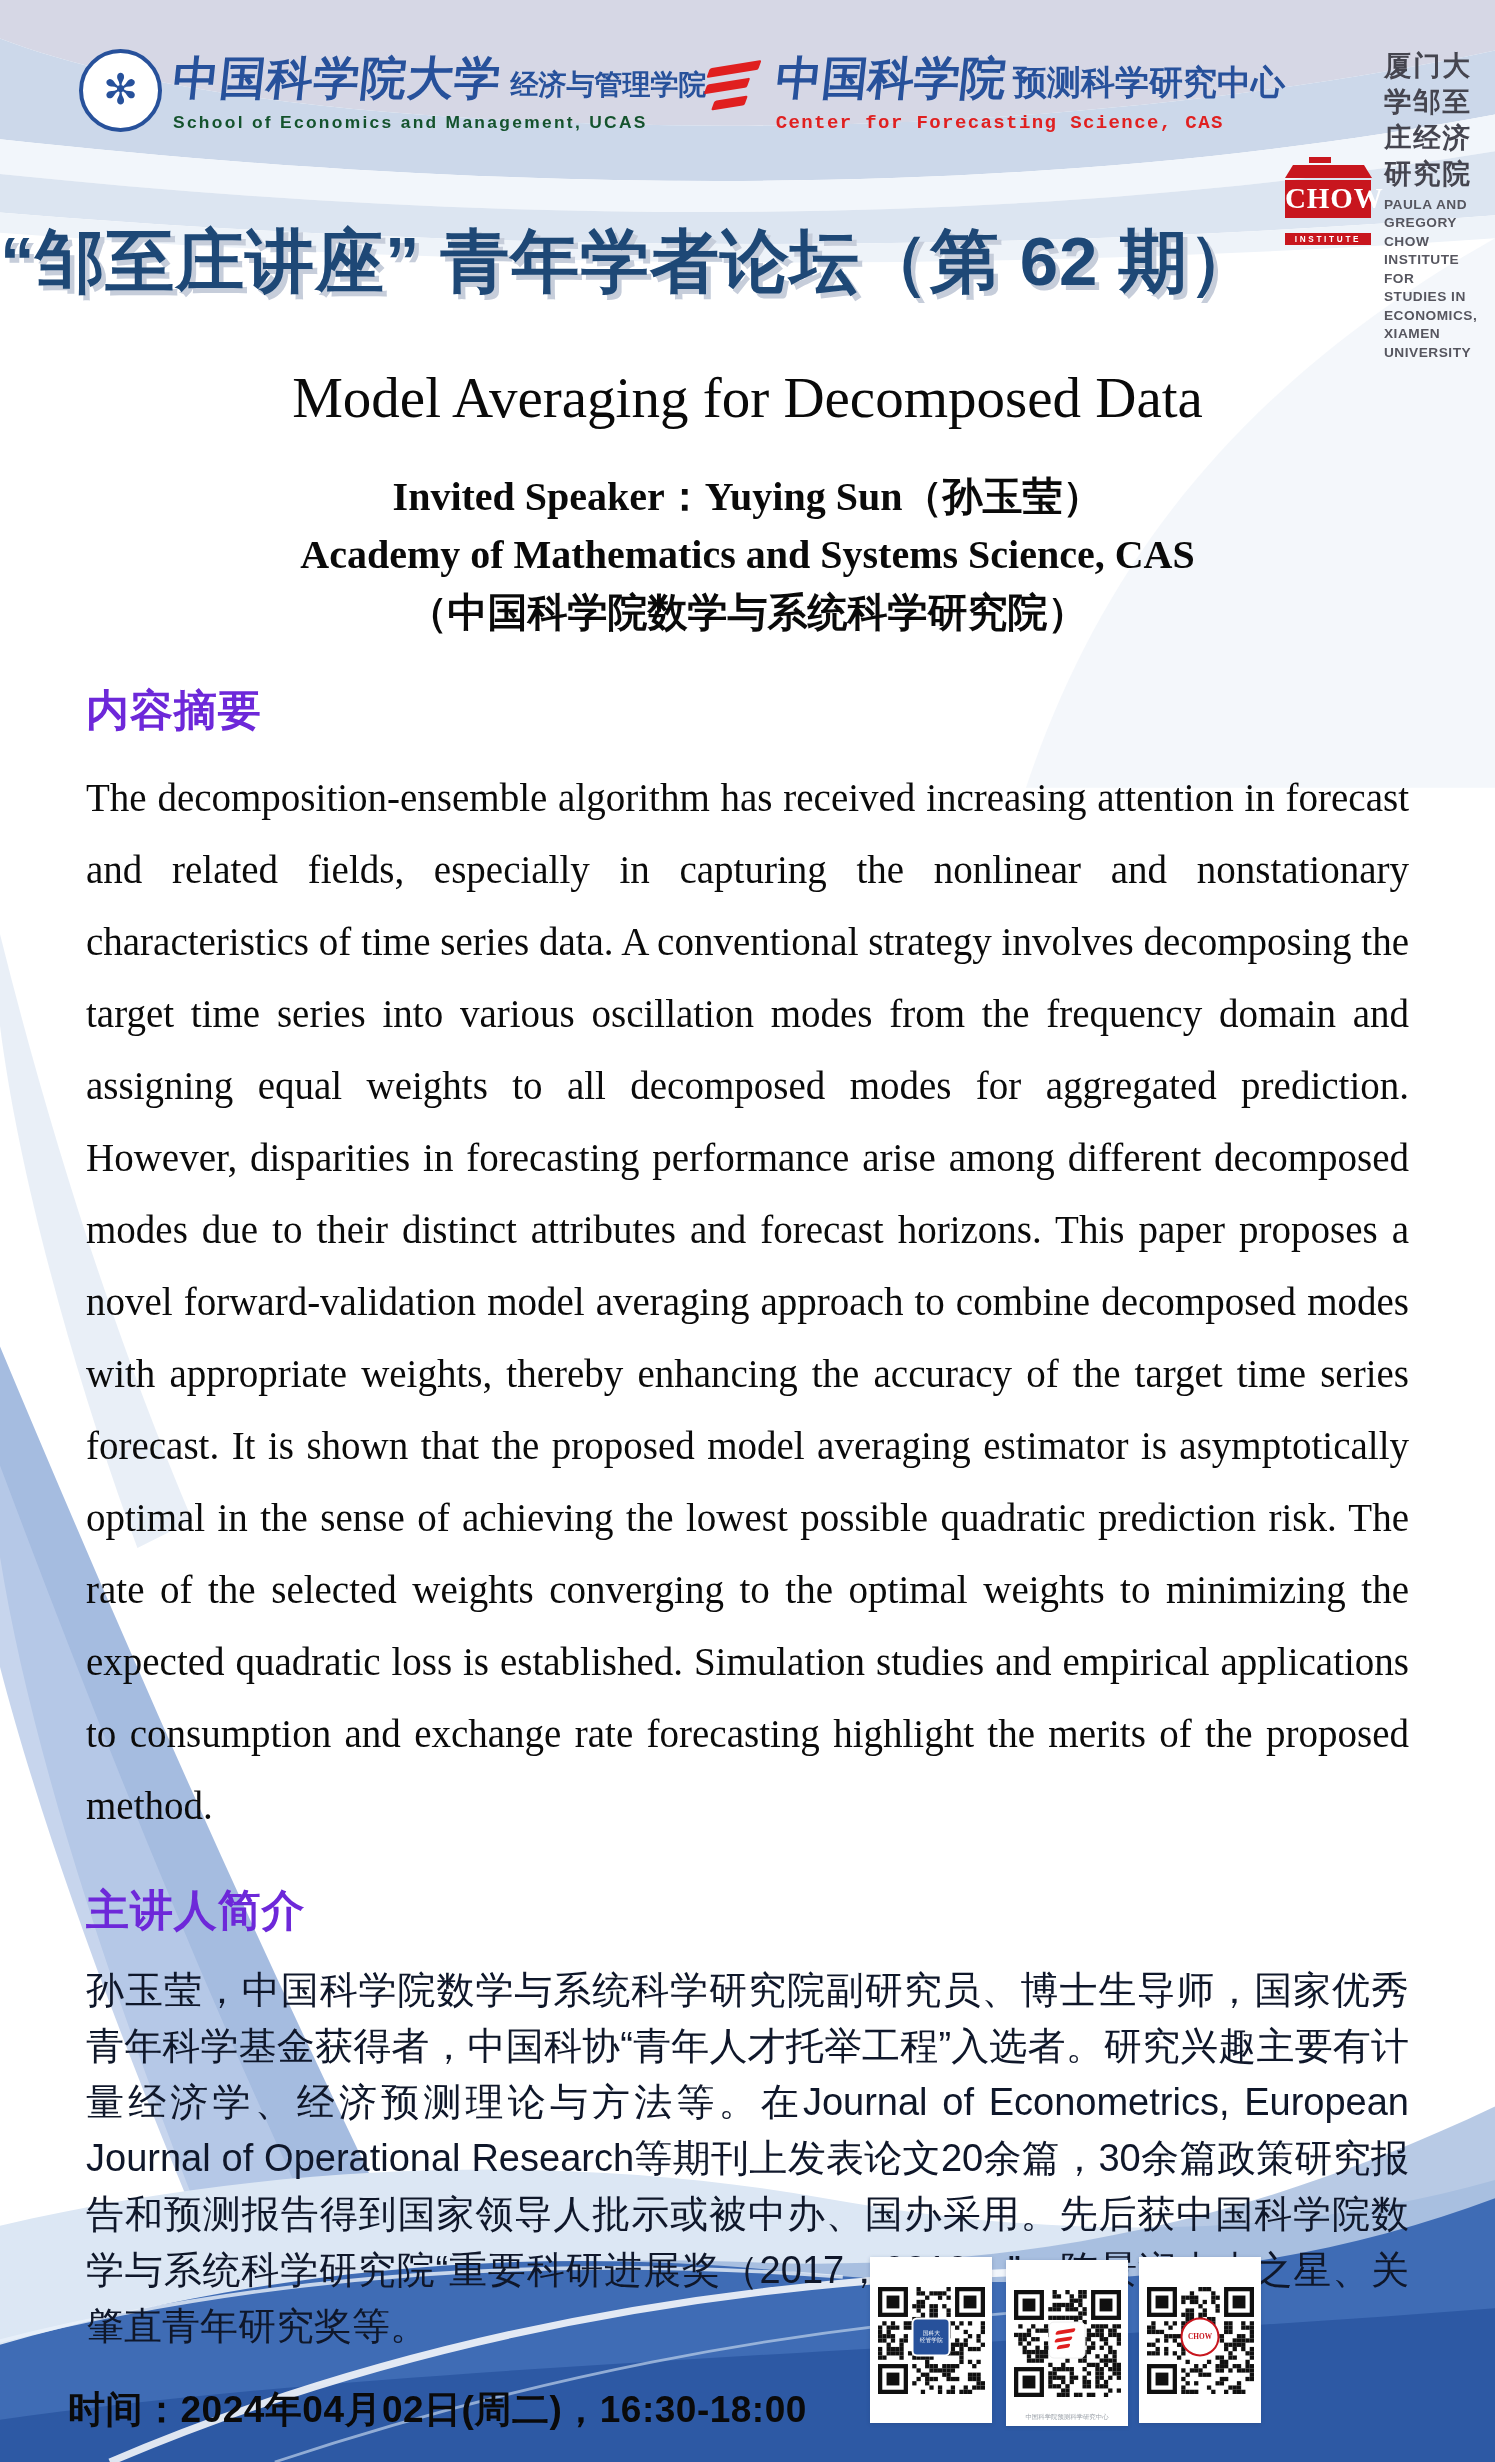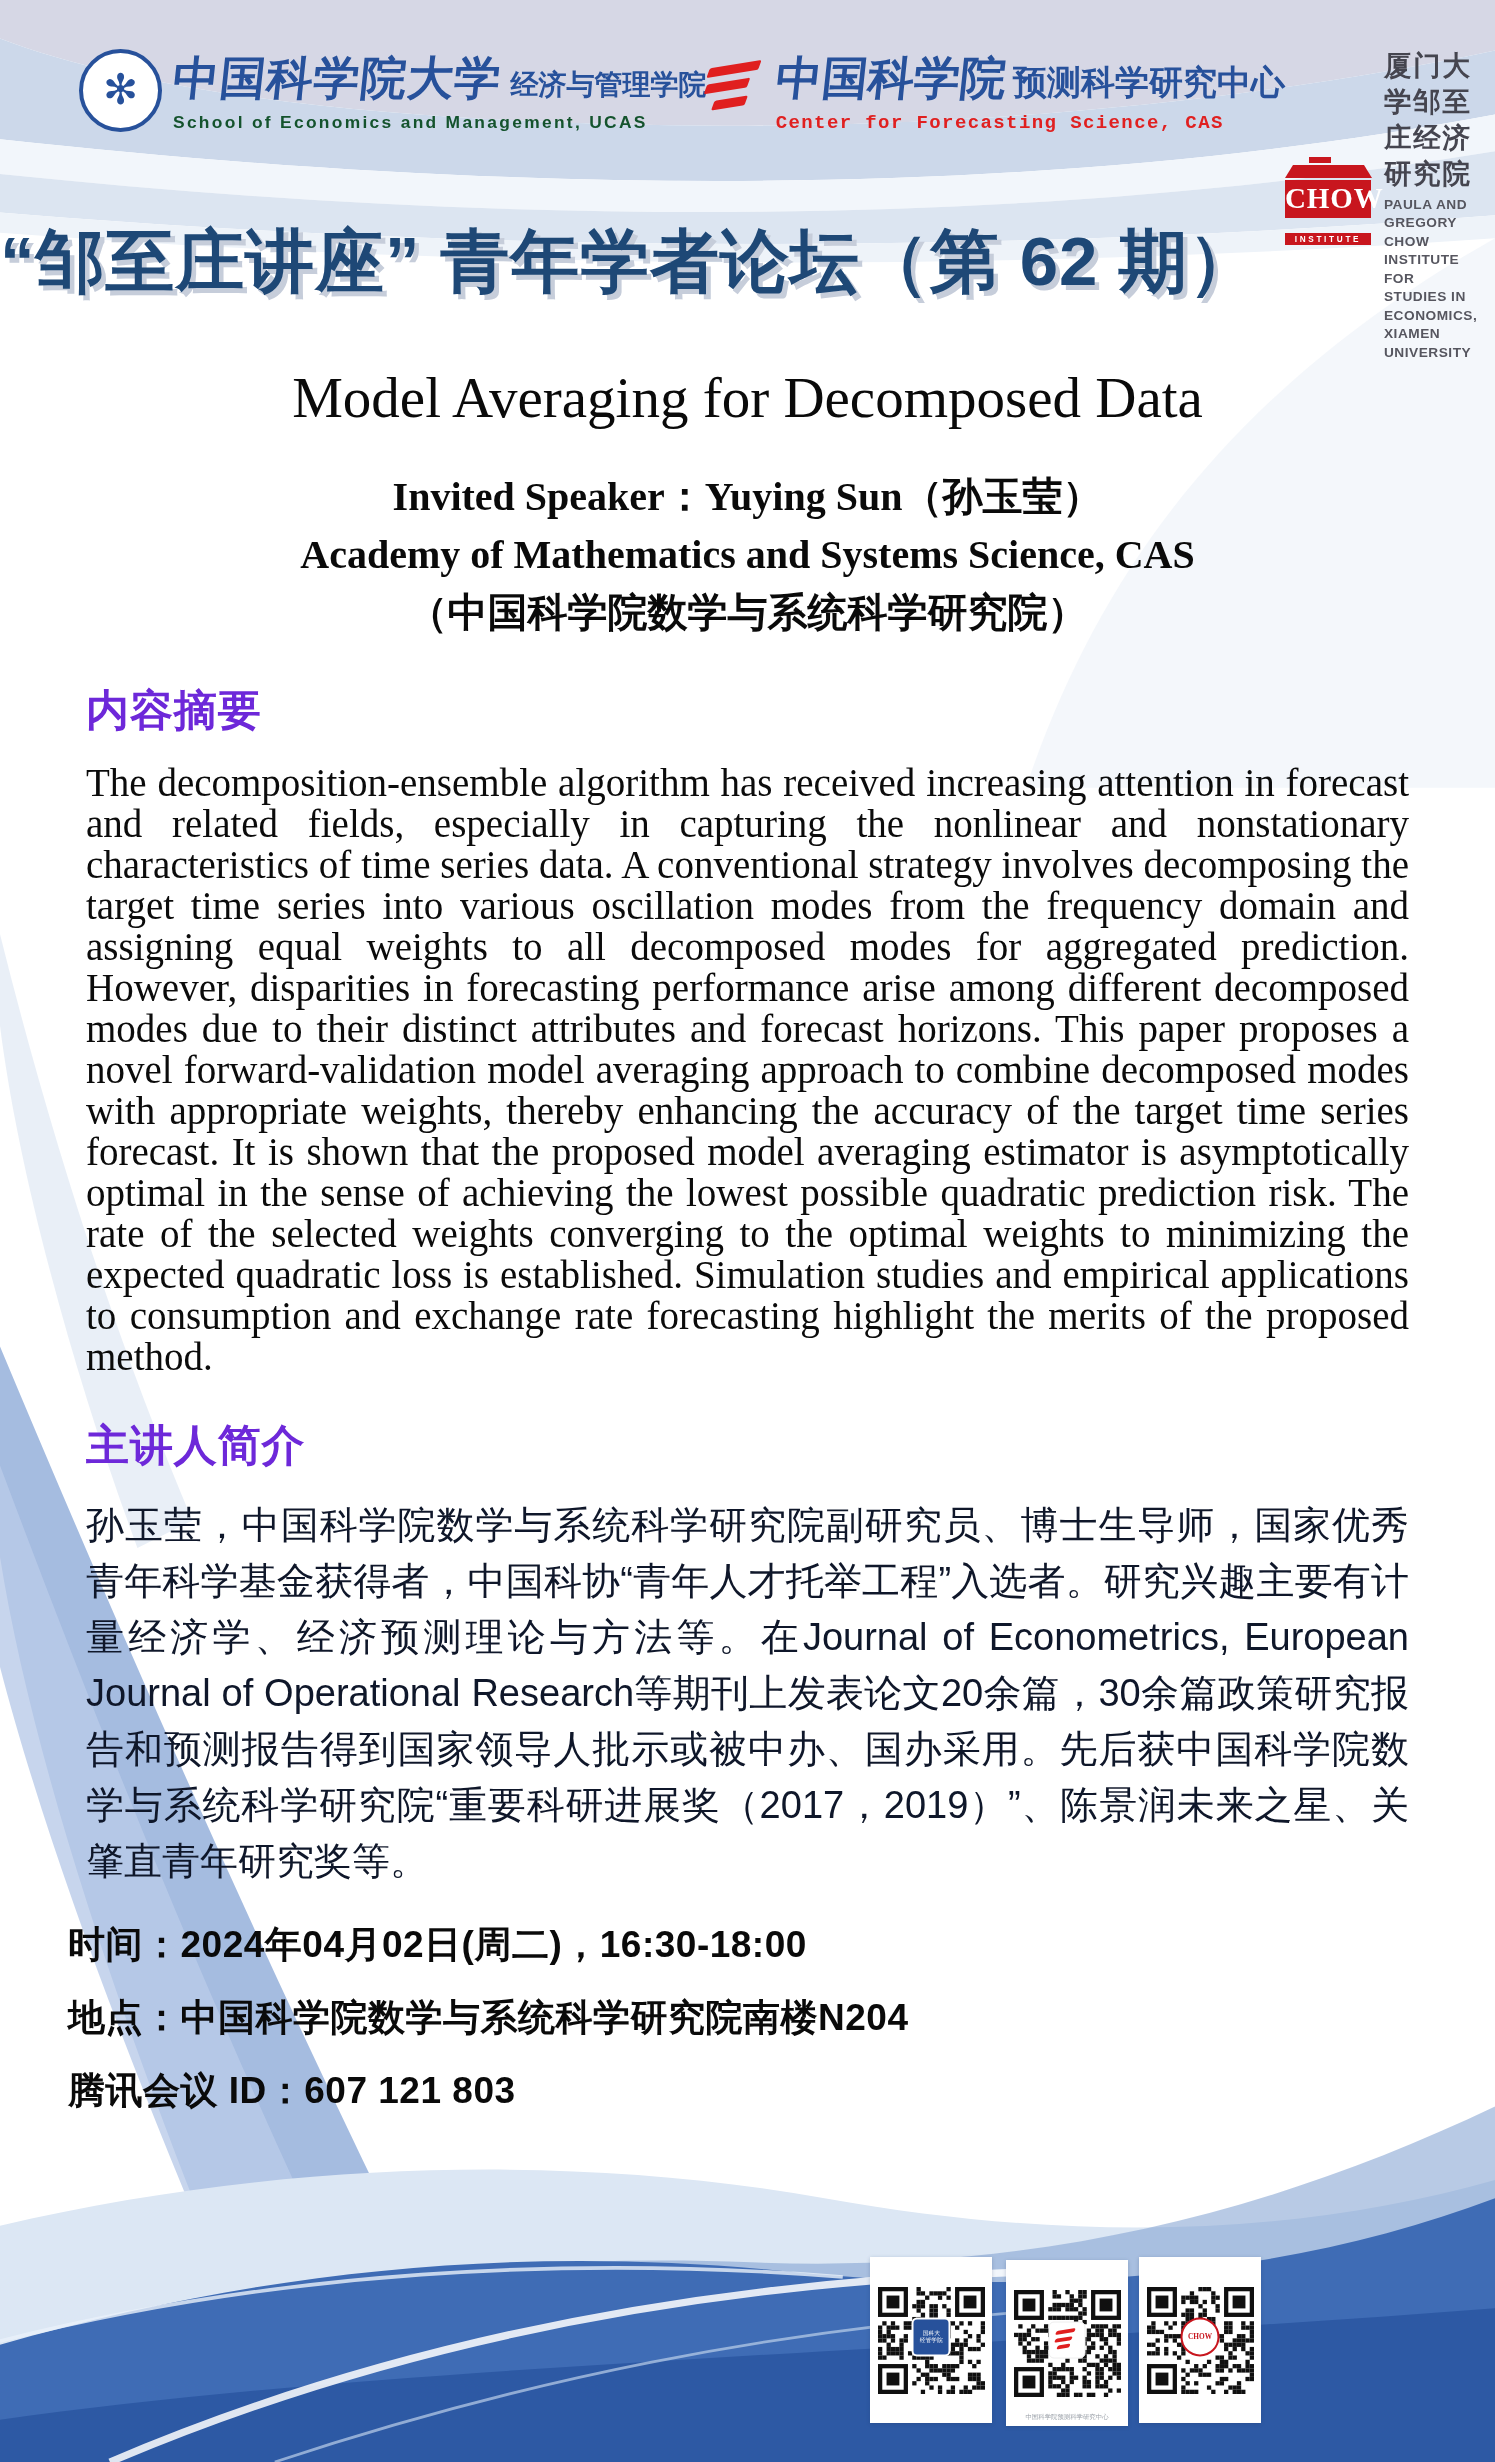--- a/index.html
+++ b/index.html
@@ -74,21 +74,21 @@
   }
 
   
   .section{padding:0 86px;}
   .section-heading{
     margin-top:40px;font-size:43px;font-weight:900;color:#6d28d9;letter-spacing:0.9px;
   }
   .abstract-body{
     margin-top:22px;
     font-family:"Liberation Serif", serif;
-    font-size:39px;line-height:41px;color:#0b0b0b;
+    font-size:39px;line-height:72px;color:#0b0b0b;
     text-align:justify;text-justify:inter-word;
   }
   .bio-body{
     margin-top:22px;
     font-family:Liberation Sans, sans-serif;
     font-size:38px;line-height:56px;color:#0f172a;
     text-align:justify;text-justify:inter-word;
   }
 
   

